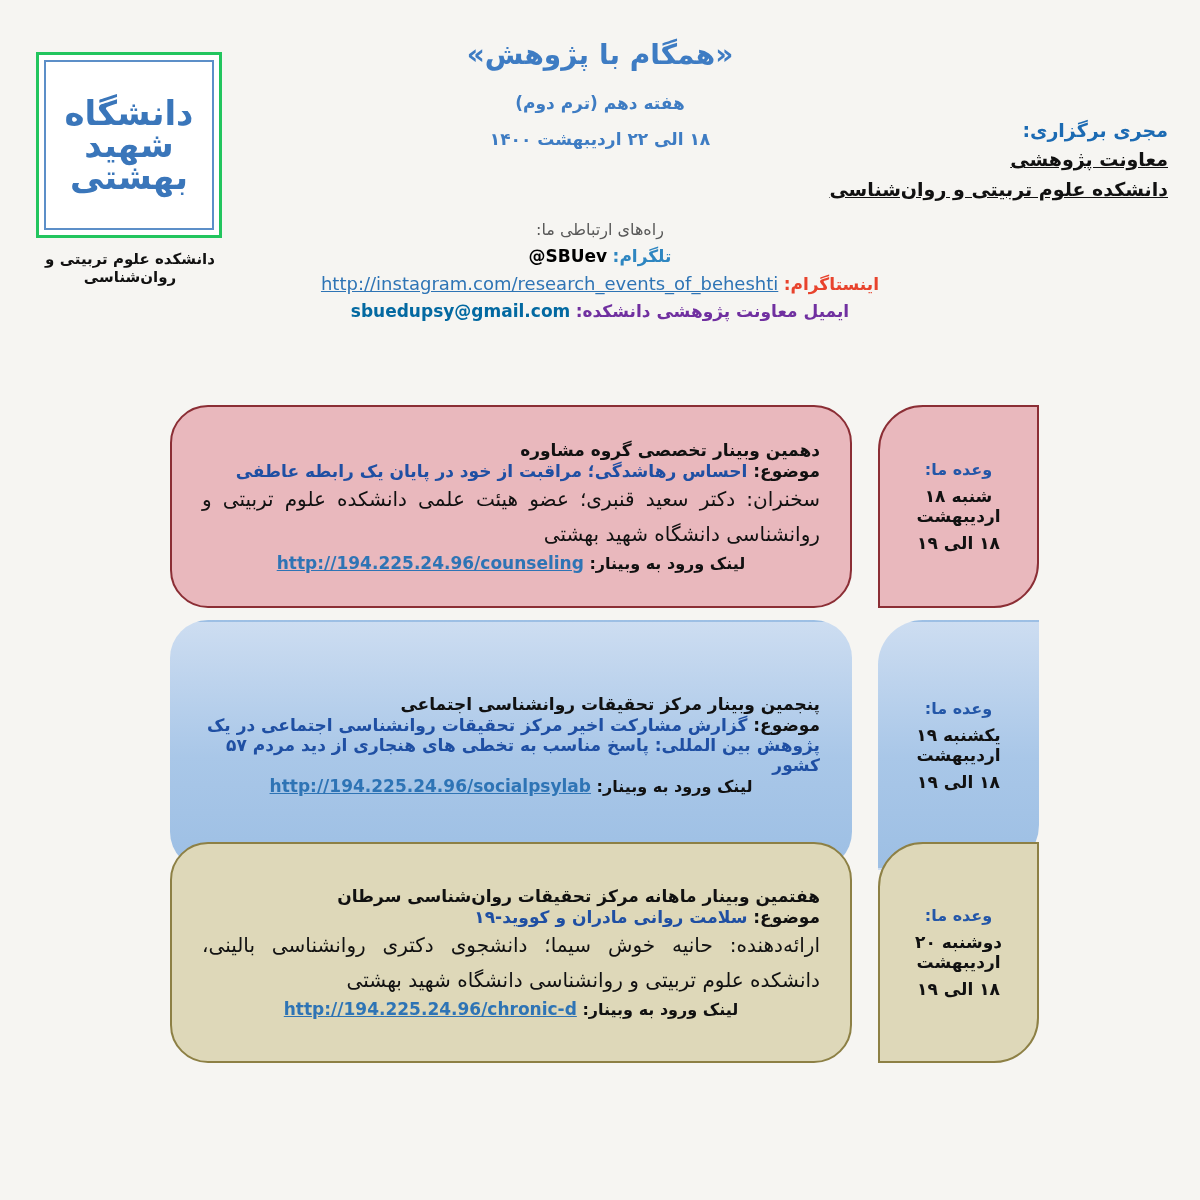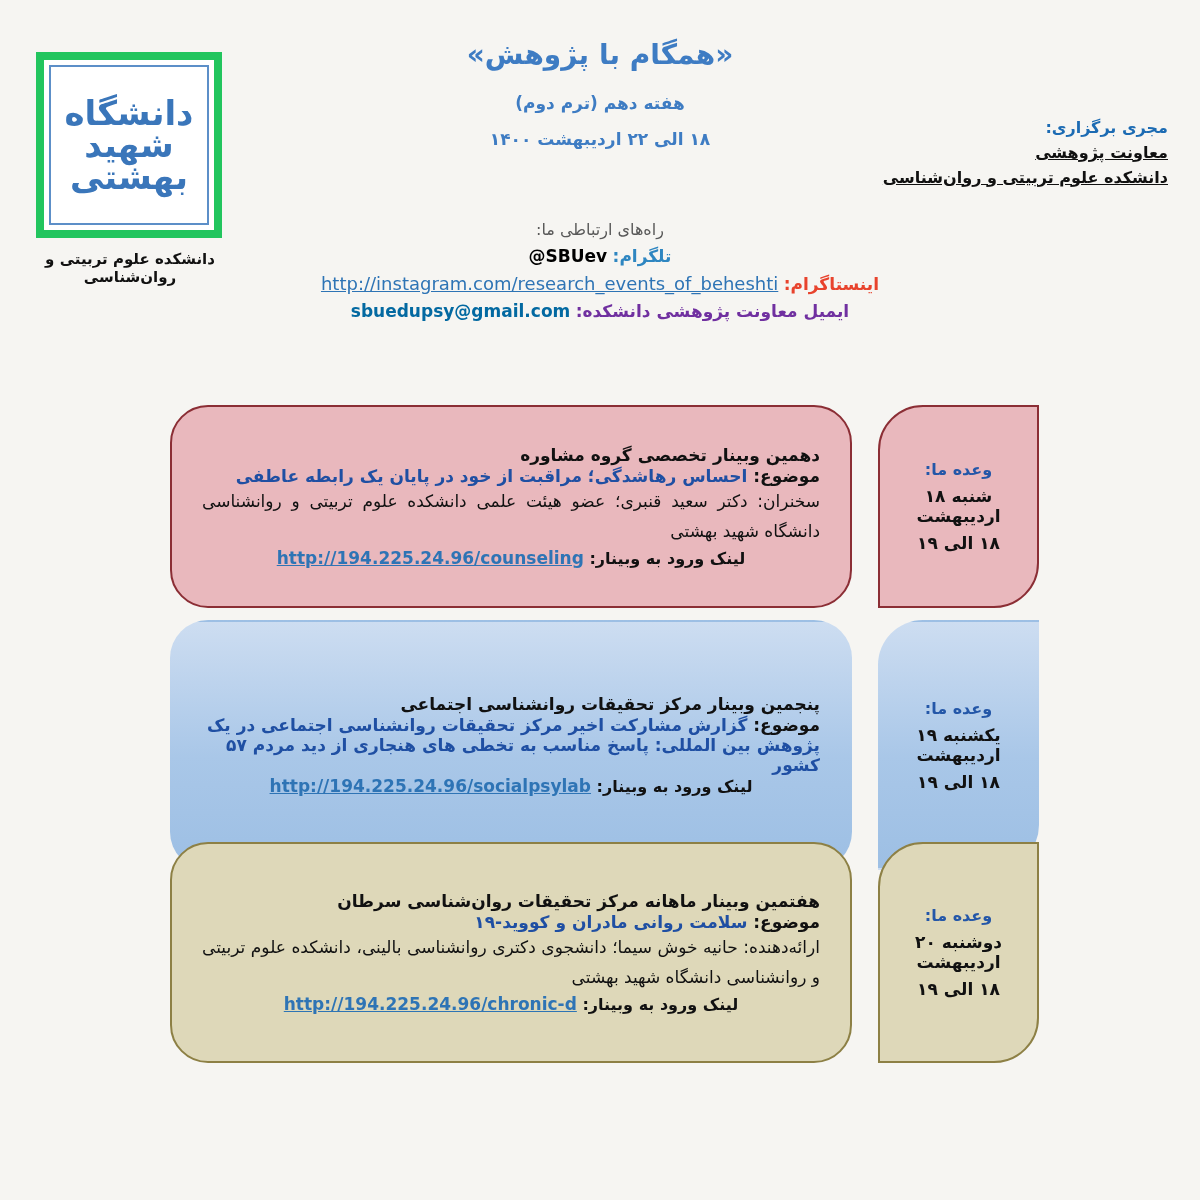--- a/index.html
+++ b/index.html
@@ -8,39 +8,39 @@
     background:#f6f5f2;
     font-family:"DejaVu Sans", sans-serif;
     position:relative;
     overflow:hidden;
   }
   .page{position:relative;width:1200px;height:1200px;direction:rtl;}
 
   
   .logo-box{
     position:absolute;left:36px;top:52px;width:186px;height:186px;
-    background:#ffffff;border:8px solid #22c55e;padding:5px;box-sizing:border-box;
+    background:#ffffff;border:3px solid #22c55e;padding:5px;box-sizing:border-box;
   }
   .logo-inner{
     width:100%;height:100%;border:2px solid #5c8fc8;box-sizing:border-box;
     display:flex;align-items:center;justify-content:center;
     color:#3a76ba;font-weight:bold;text-align:center;
     font-size:34px;line-height:0.95;letter-spacing:-2px;
     overflow:hidden;
   }
   .logo-caption{
     position:absolute;left:10px;top:250px;width:240px;text-align:center;
     font-size:15px;font-weight:bold;color:#111;
   }
   .title-block{position:absolute;left:330px;top:38px;width:540px;text-align:center;}
   .main-title{font-size:28px;font-weight:bold;color:#3e7cc3;margin:0;}
   .sub-title{font-size:17px;font-weight:bold;color:#3e7cc3;margin-top:22px;}
   .date-line{font-size:17px;font-weight:bold;color:#3e7cc3;margin-top:16px;}
 
-  .organizer{position:absolute;right:32px;top:116px;text-align:right;font-size:16px;line-height:1.55;}
+  .organizer{position:absolute;right:32px;top:116px;text-align:right;font-size:19px;line-height:1.55;}
   .organizer .org-label{color:#1c6bb3;font-weight:bold;}
   .organizer .org-line{color:#111;font-weight:bold;text-decoration:underline;}
 
   .contact{position:absolute;left:300px;top:222px;width:600px;text-align:center;line-height:1.0;}
   .contact-row{margin-bottom:10px;font-size:17px;}
   .contact-heading{color:#595959;font-size:16px;}
   .tg-label{color:#2e86c1;font-weight:bold;}
   .tg-value{color:#000;font-weight:bold;direction:ltr;unicode-bidi:embed;}
   .ig-label{color:#e8432d;font-weight:bold;}
   .ig-link{color:#2e74b5;text-decoration:underline;direction:ltr;unicode-bidi:embed;font-size:18px;}
@@ -67,21 +67,21 @@
   }
   .card-pink{background:#e9b8bd;border:2px solid #8b2e35;}
   .card-blue{background:linear-gradient(180deg,#cdddf1 0%,#a9c7e8 55%,#9dbfe4 100%);border:2px solid transparent;}
   .card-tan{background:#ded8b9;border:2px solid #8d8045;}
 
   .card p{margin:0;}
   .card .w-title{font-size:17px;font-weight:bold;color:#111;}
   .card .w-topic{font-size:17px;font-weight:bold;}
   .topic-label{color:#111;}
   .topic-text{color:#1f4fa3;}
-  .card .w-speaker{font-size:17px;color:#111;text-align:justify;line-height:1.75;}
+  .card .w-speaker{font-size:20px;color:#111;text-align:justify;line-height:1.75;}
   .card .w-linkline{font-size:16px;text-align:center;color:#111;font-weight:bold;}
   .w-link{color:#2e74b5;text-decoration:underline;font-weight:bold;direction:ltr;unicode-bidi:embed;font-size:17px;}
 
   .sched-label{color:#2457a8;font-weight:bold;font-size:16px;}
   .sched-day{color:#111;font-weight:bold;font-size:17px;}
   .sched-time{color:#111;font-weight:bold;font-size:17px;}
 </style>
 </head>
 <body>
 

